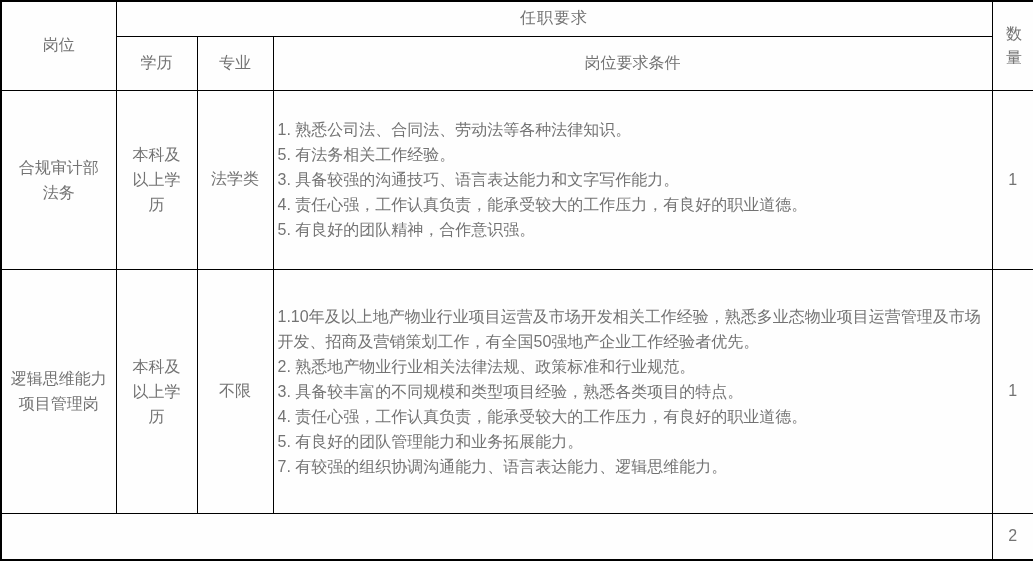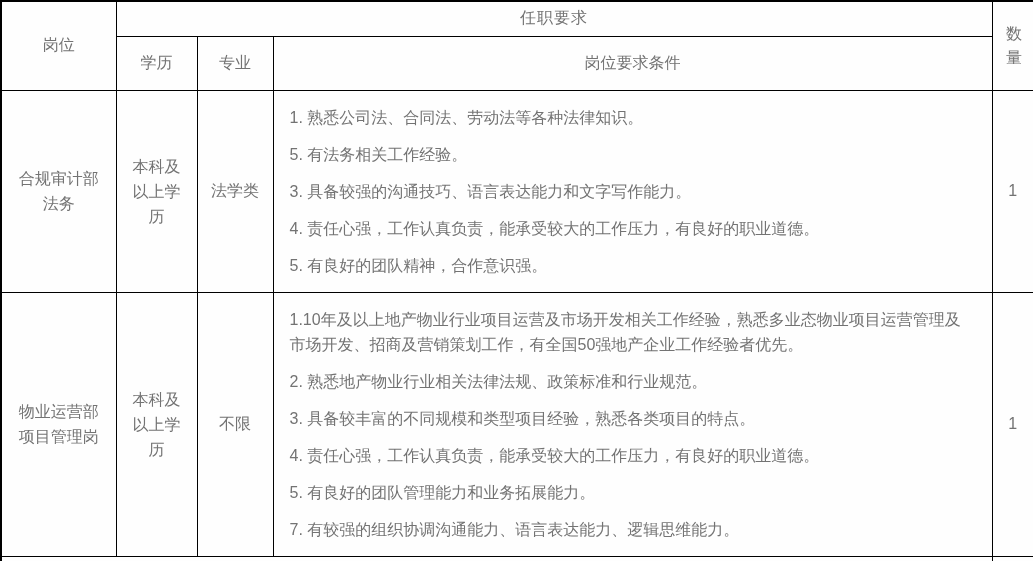--- a/index.html
+++ b/index.html
@@ -39,21 +39,21 @@
   .row-job-1       { height: 179px; }
   .row-job-2       { height: 244px; }
   .row-footer      { height: 47px; }
 
   .cell-center { text-align: center; }
   .cell-cond {
     text-align: left;
     padding: 6px 8px;
     line-height: 25px;
   }
-  .cond-line { margin: 12px; }
+  .cond-line { margin: 0; }
   .pos-line { line-height: 25px; font-family: Liberation Serif, serif; }
   .edu-wrap {
     width: 3em;
     margin: 8px auto;
     line-height: 25px;
     text-align: center;
   }
   .qty-head-wrap {
     width: 1.15em;
     margin: 12px auto;
@@ -103,21 +103,21 @@
           <div class="cond-line">1. 熟悉公司法、合同法、劳动法等各种法律知识。</div>
           <div class="cond-line">5. 有法务相关工作经验。</div>
           <div class="cond-line">3. 具备较强的沟通技巧、语言表达能力和文字写作能力。</div>
           <div class="cond-line">4. 责任心强，工作认真负责，能承受较大的工作压力，有良好的职业道德。</div>
           <div class="cond-line">5. 有良好的团队精神，合作意识强。</div>
         </td>
         <td class="cell-center">1</td>
       </tr>
       <tr class="row-job-2">
         <td class="cell-center">
-          <div class="pos-line">物业运营部</div>
+          <div class="pos-line">逻辑思维能力</div>
           <div class="pos-line">项目管理岗</div>
         </td>
         <td class="cell-center">
           <div class="edu-wrap">本科及以上学历</div>
         </td>
         <td class="cell-center">不限</td>
         <td class="cell-cond">
           <div class="cond-line">1.10年及以上地产物业行业项目运营及市场开发相关工作经验，熟悉多业态物业项目运营管理及市场开发、招商及营销策划工作，有全国50强地产企业工作经验者优先。</div>
           <div class="cond-line">2. 熟悉地产物业行业相关法律法规、政策标准和行业规范。</div>
           <div class="cond-line">3. 具备较丰富的不同规模和类型项目经验，熟悉各类项目的特点。</div>

